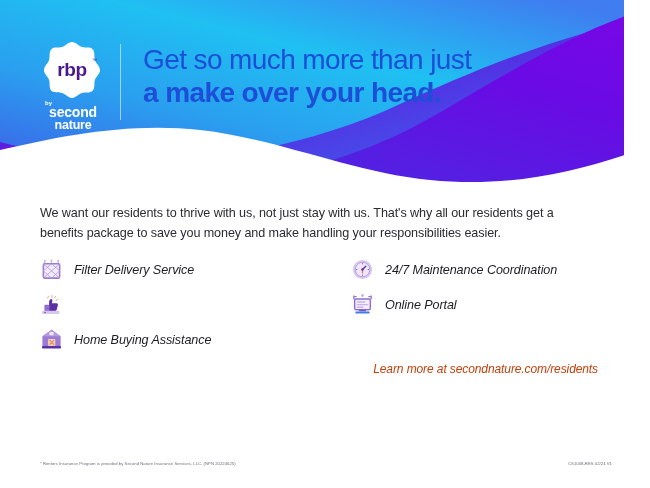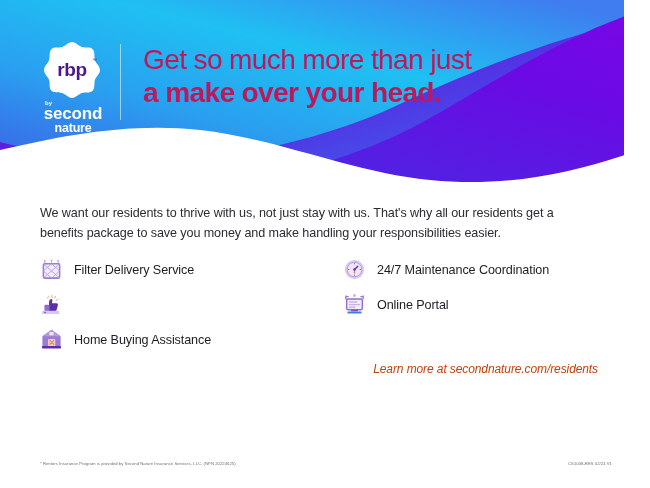--- a/index.html
+++ b/index.html
@@ -21,36 +21,36 @@
   .badge{position:absolute;left:8px;top:0;width:60px;height:60px;}
   .badge svg{width:60px;height:60px;display:block;}
   .badge-text{
     position:absolute;left:0;top:14px;width:60px;height:32px;
     display:flex;align-items:center;justify-content:center;
     font-size:19px;font-weight:700;color:#4b1790;letter-spacing:-0.3px;
   }
   .badge-tm{position:absolute;right:5px;top:17px;font-size:5px;color:#4b1790;}
   .by-sn{position:absolute;left:0;top:60px;width:78px;text-align:center;color:#fff;line-height:1.02;}
   .by-sn .by{font-size:6px;font-weight:700;display:block;text-align:left;margin-left:11px;margin-bottom:-1px;}
-  .by-sn .l1{font-size:17px;font-weight:700;display:block;letter-spacing:-0.2px;}
+  .by-sn .l1{font-size:14px;font-weight:700;display:block;letter-spacing:-0.2px;}
   .by-sn .l2{font-size:12.5px;font-weight:700;display:block;letter-spacing:-0.2px;}
   .divider{position:absolute;left:120px;top:44px;width:1px;height:76px;background:rgba(255,255,255,0.55);}
 
   
-  .headline{position:absolute;left:143px;top:44px;width:470px;color:#be185d;}
+  .headline{position:absolute;left:143px;top:44px;width:470px;color:#1d4ed8;}
   .headline .l1{font-size:28px;font-weight:400;line-height:1.17;letter-spacing:-0.6px;white-space:nowrap;}
   .headline .l2{font-size:28px;font-weight:700;line-height:1.17;letter-spacing:-0.6px;white-space:nowrap;}
 
   
   .intro{position:absolute;left:40px;top:203px;width:560px;
     font-size:12.6px;line-height:1.62;color:#2b2b33;font-weight:400;letter-spacing:-0.1px;}
 
   
   .benefits{position:absolute;left:40px;top:252px;width:570px;
-    display:grid;grid-template-columns:300px 270px;grid-auto-rows:35px;column-gap:3px;}
+    display:grid;grid-template-columns:300px 270px;grid-auto-rows:35px;column-gap:11px;font-style:italic;}
   .benefit{display:flex;align-items:center;gap:11px;height:35px;}
   .b-icon{width:23px;height:23px;flex:0 0 23px;display:block;}
   .b-icon svg{width:23px;height:23px;display:block;}
   .b-label{font-size:12.6px;color:#1d1d24;font-weight:500;letter-spacing:-0.1px;white-space:nowrap;}
 
   
   .learn{position:absolute;right:52px;top:362px;font-size:12px;font-style:italic;color:#c2410c;letter-spacing:-0.1px;}
 
   
   .foot-left{position:absolute;left:40px;top:461px;font-size:4.2px;color:#6d6d78;letter-spacing:0.05px;}

